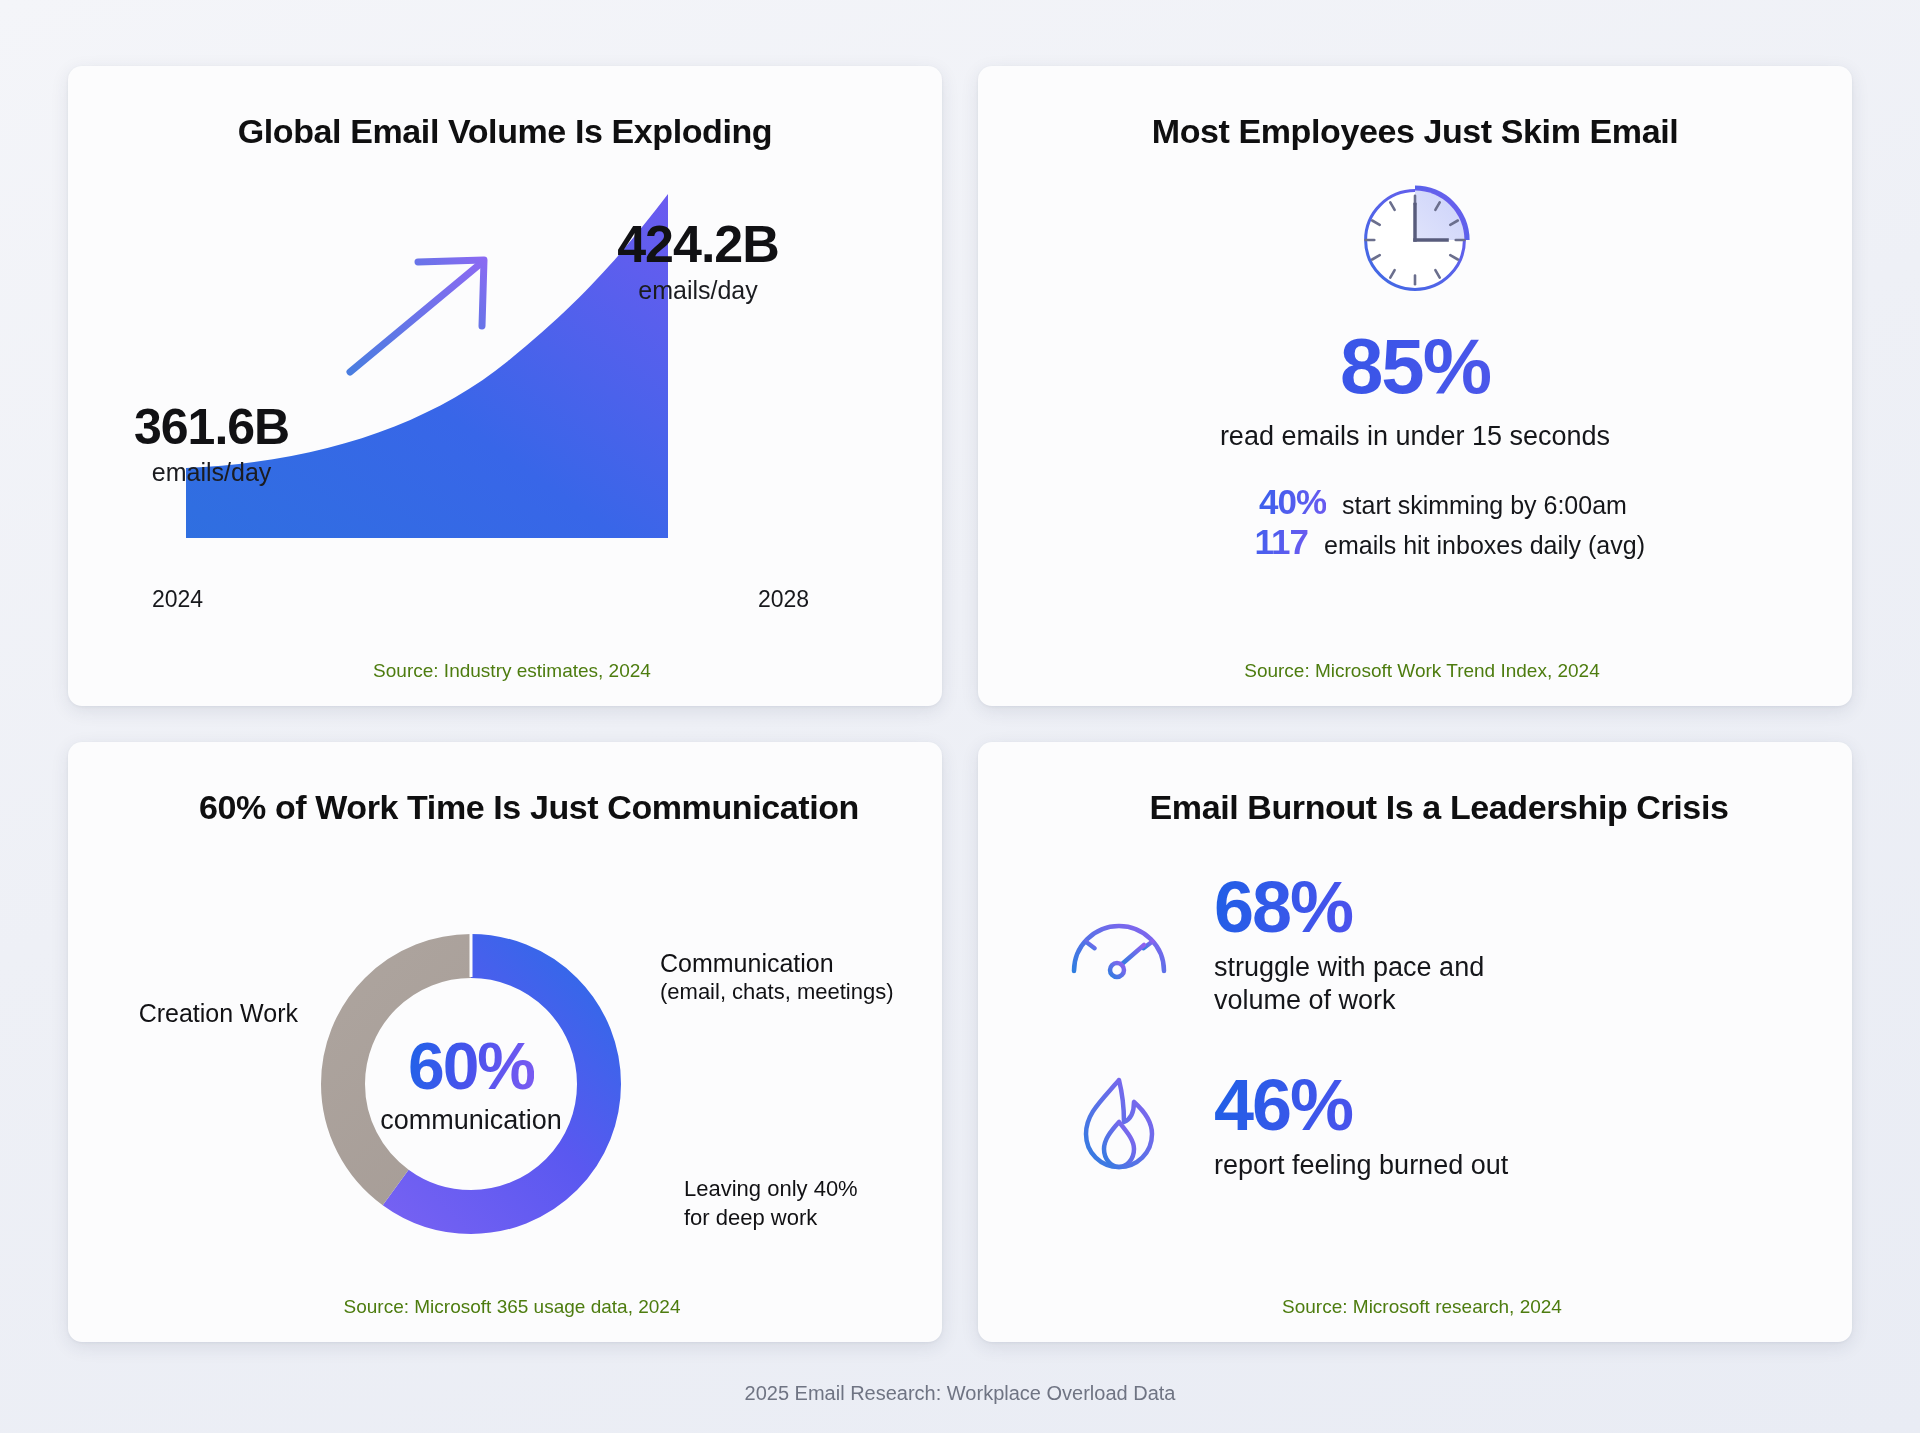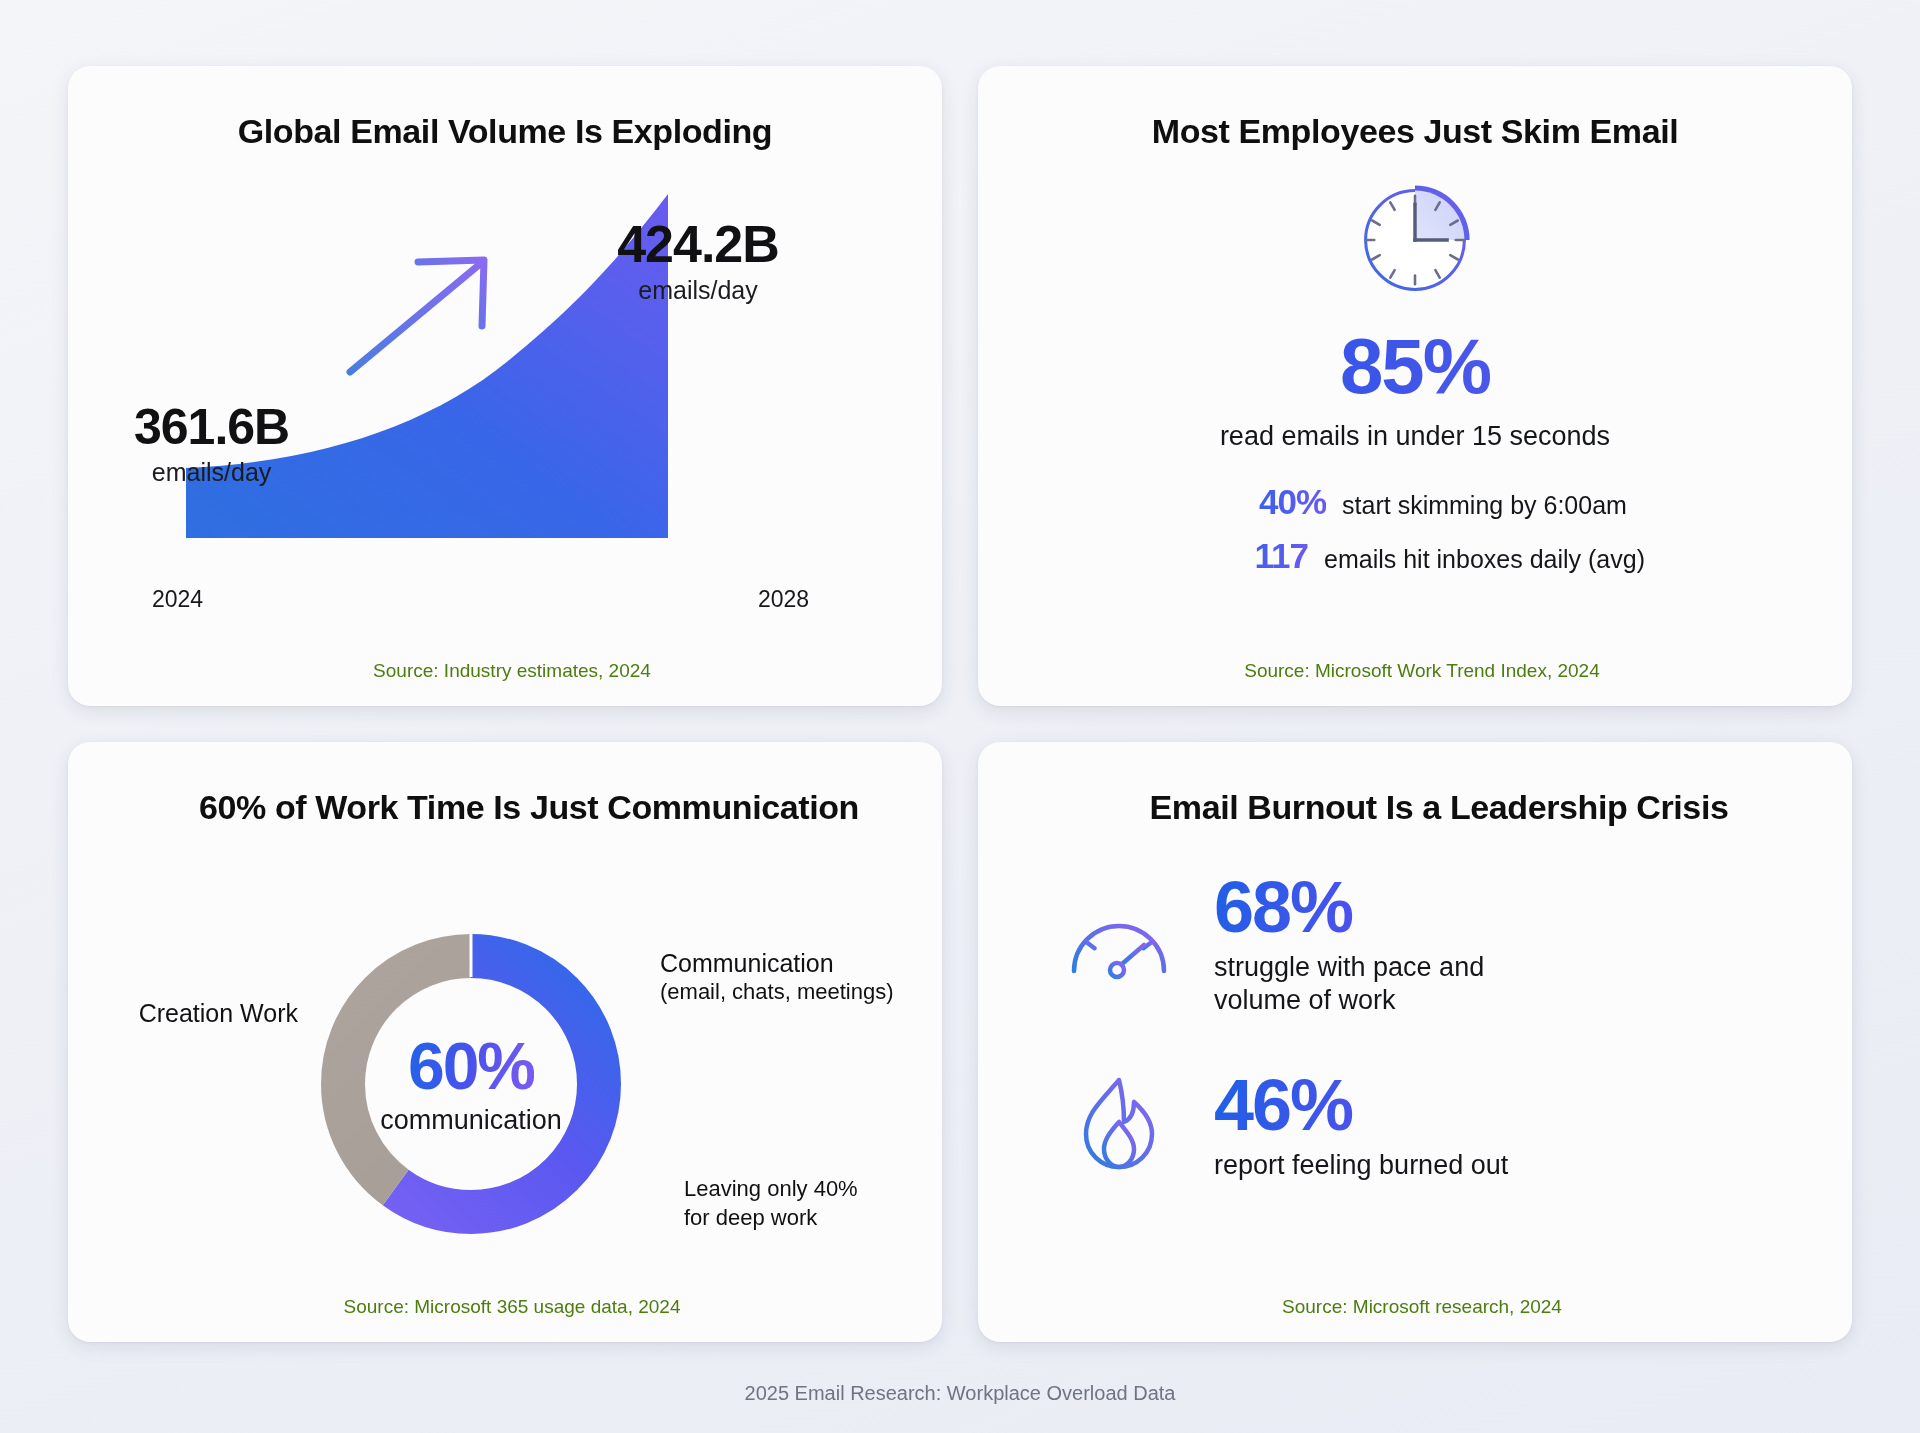--- a/index.html
+++ b/index.html
@@ -21,21 +21,21 @@
     top: 66px;
     width: 1784px;
     display: grid;
     grid-template-columns: 874px 874px;
     grid-template-rows: 640px 600px;
     gap: 36px 36px;
   }
 
   .card {
     background: #fcfcfd;
-    border-radius: 22px;
+    border-radius: 14px;
     box-shadow: 0 5px 18px rgba(40, 48, 80, 0.10), 0 1px 3px rgba(40,48,80,0.06);
     position: relative;
     overflow: hidden;
   }
 
   .card-title {
     text-align: center;
     font-size: 34px;
     font-weight: bold;
     color: #0f0f10;
@@ -107,21 +107,20 @@
   }
   .pct-caption {
     font-size: 27px;
     color: #15161a;
     margin-top: 16px;
   }
   .mini-stats {
     margin-top: 30px;
     display: flex;
     flex-direction: column;
-    gap: 14px;
     align-items: center;
     padding-left: 27px;
   }
   .mini-row {
     display: flex;
     align-items: baseline;
     gap: 16px;
   }
   .mini-num {
     font-size: 35px;

